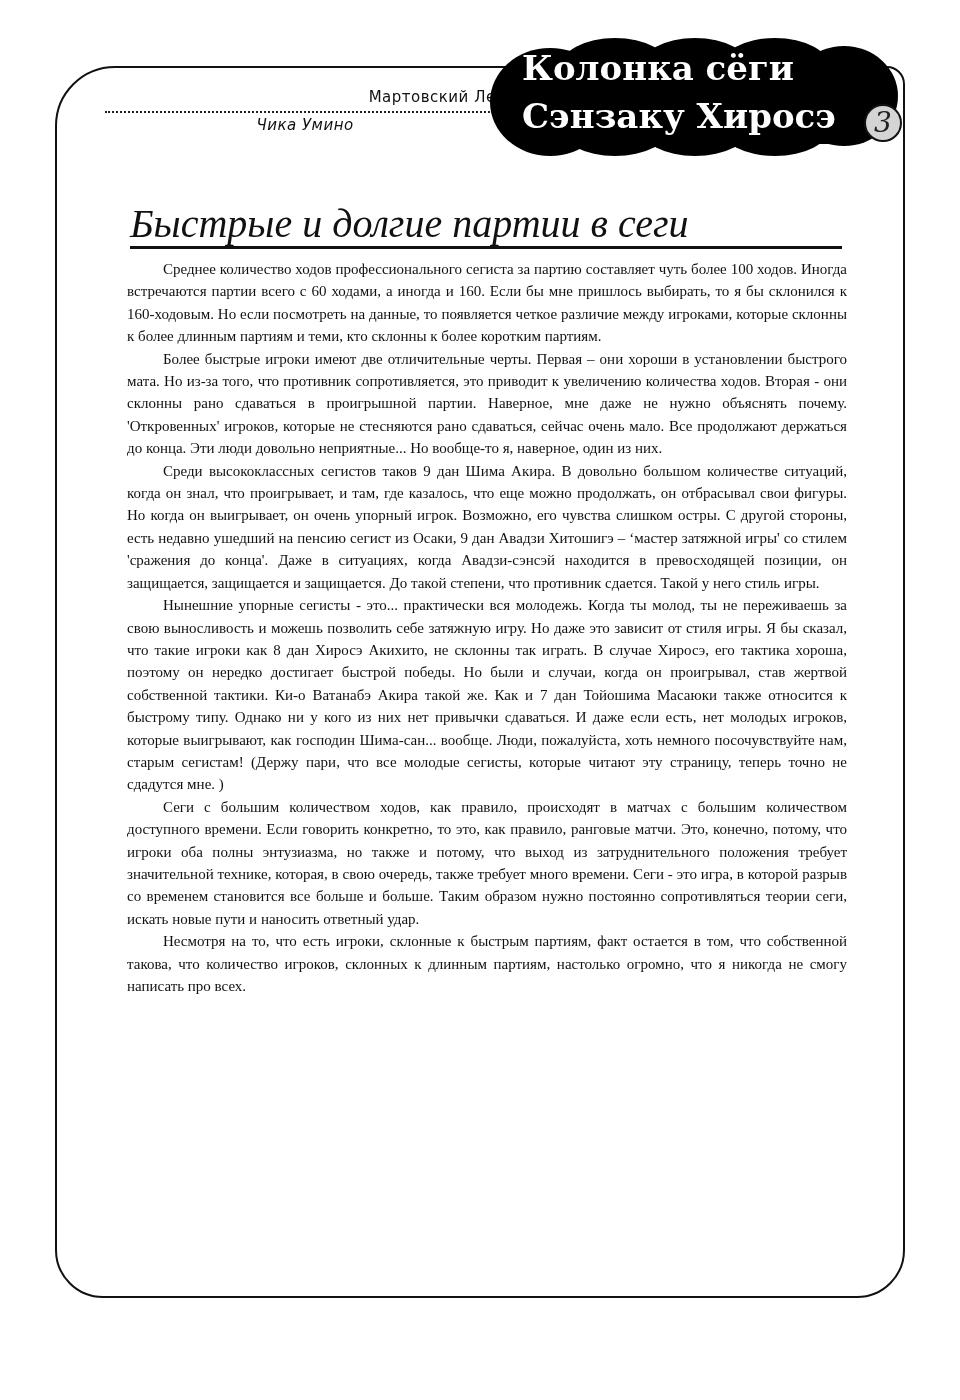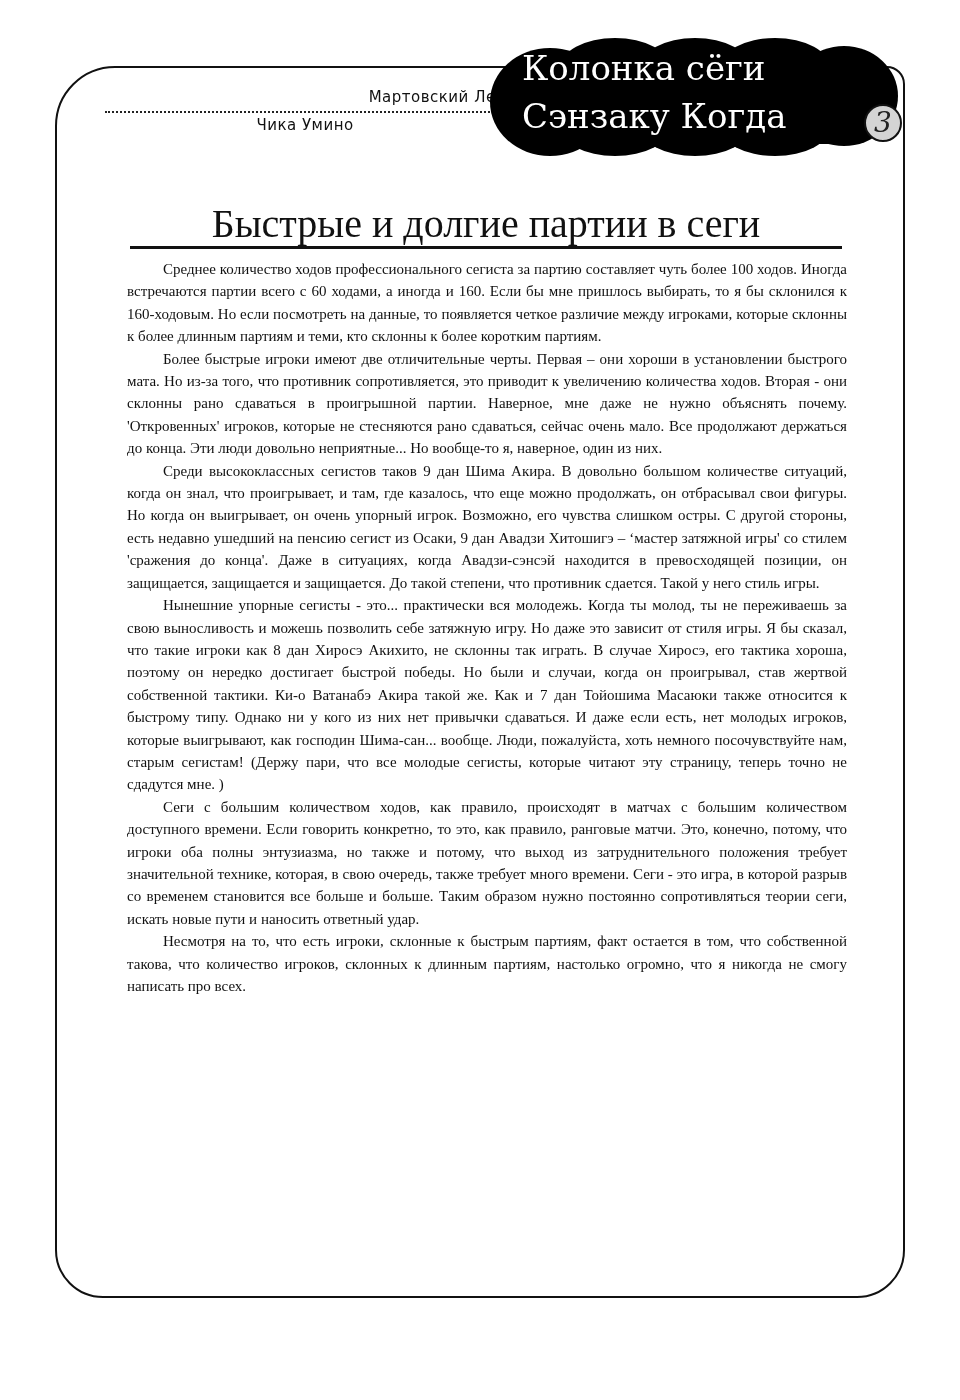--- a/index.html
+++ b/index.html
@@ -5,39 +5,39 @@
   html, body { margin: 0; padding: 0; background: #ffffff; }
   body { width: 960px; height: 1400px; position: relative; overflow: hidden; }
   .frame {
     position: absolute; left: 55px; top: 66px; width: 850px; height: 1232px;
     border: 2px solid #111; border-radius: 60px 18px 48px 48px;
     box-sizing: border-box;
   }
   .credits { position: absolute; left: 105px; top: 88px; width: 400px; }
   .credit { font-family: "DejaVu Sans", sans-serif; font-size: 15px; color: #111; text-align: center; letter-spacing: 0.5px; }
   .credit.top { padding-left: 70px; text-align: right; }
-  .credit.bottom { padding-left: 0; }
+  .credit.bottom { padding-left: 0; font-style: italic; }
   .dots { border-top: 2px dotted #222; margin: 5px 0 3px 0; }
   .badge {
-    position: absolute; left: 490px; top: 38px; width: 410px; height: 118px;
+    position: absolute; left: 490px; top: 38px; width: 410px; height: 118px; font-weight: bold;
   }
   .badge .blob { position: absolute; background: #000; border-radius: 50%; }
   .badge .t1, .badge .t2 {
     position: absolute; color: #fff; font-family: "DejaVu Serif", serif; font-size: 34px; white-space: nowrap; z-index: 2;
   }
   .badge .t1 { left: 32px; top: 10px; }
   .badge .t2 { left: 32px; top: 58px; }
   .num {
     position: absolute; left: 864px; top: 104px; width: 38px; height: 38px; border-radius: 50%;
     background: #d4d4d4; border: 2px solid #111; box-sizing: border-box; z-index: 3;
     font-family: "DejaVu Serif", serif; font-size: 28px; font-style: italic; text-align: center; line-height: 34px; color: #222;
   }
   .title {
-    position: absolute; left: 130px; top: 200px; width: 712px; text-align: center;
-    font-family: "Liberation Serif", serif; font-size: 40px; color: #111;
+    position: absolute; left: 130px; top: 200px; width: 712px; text-align: left;
+    font-family: "Liberation Serif", serif; font-size: 40px; color: #111; font-style: italic;
   }
   .title-rule { position: absolute; left: 130px; top: 246px; width: 712px; border-top: 3px solid #111; }
   .body {
     position: absolute; left: 127px; top: 258px; width: 720px;
     font-family: "Liberation Serif", serif; font-size: 15px; line-height: 22.4px; color: #111; text-align: justify;
   }
   .body p { margin: 0; text-indent: 36px; }
 </style>
 </head>
 <body>
@@ -54,21 +54,21 @@
   <div class="blob" style="left:0;top:10px;width:120px;height:108px;"></div>
   <div class="blob" style="left:70px;top:0;width:110px;height:60px;"></div>
   <div class="blob" style="left:150px;top:0;width:110px;height:60px;"></div>
   <div class="blob" style="left:230px;top:0;width:110px;height:60px;"></div>
   <div class="blob" style="left:300px;top:8px;width:108px;height:100px;"></div>
   <div class="blob" style="left:70px;top:60px;width:110px;height:58px;"></div>
   <div class="blob" style="left:150px;top:60px;width:110px;height:58px;"></div>
   <div class="blob" style="left:230px;top:60px;width:110px;height:58px;"></div>
   <div class="blob" style="left:40px;top:14px;width:340px;height:92px;border-radius:40px;"></div>
   <div class="t1">Колонка сёги</div>
-  <div class="t2">Сэнзаку Когда</div>
+  <div class="t2">Сэнзаку Хиросэ</div>
 </div>
 <div class="num">3</div>
 
 <div class="title">Быстрые и долгие партии в сеги</div>
 <div class="title-rule"></div>
 
 <div class="body">
   <p>Среднее количество ходов профессионального сегиста за партию составляет чуть более 100 ходов. Иногда встречаются партии всего с 60 ходами, а иногда и 160. Если бы мне пришлось выбирать, то я бы склонился к 160-ходовым. Но если посмотреть на данные, то появляется четкое различие между игроками, которые склонны к более длинным партиям и теми, кто склонны к более коротким партиям.</p>
   <p>Более быстрые игроки имеют две отличительные черты. Первая – они хороши в установлении быстрого мата.  Но из-за того, что противник сопротивляется, это приводит к увеличению количества ходов. Вторая - они склонны рано сдаваться в проигрышной партии. Наверное, мне даже не нужно объяснять почему. 'Откровенных' игроков, которые не стесняются рано сдаваться, сейчас очень мало. Все продолжают держаться до конца. Эти люди довольно неприятные... Но вообще-то я, наверное, один из них.</p>
   <p>Среди высококлассных сегистов таков 9 дан Шима Акира. В довольно большом количестве ситуаций, когда он знал, что проигрывает, и там, где казалось, что еще можно продолжать, он отбрасывал свои фигуры. Но когда он выигрывает, он очень упорный игрок. Возможно, его чувства слишком остры. С другой стороны, есть недавно ушедший на пенсию сегист из Осаки, 9 дан Авадзи Хитошигэ – ‘мастер затяжной игры' со стилем 'сражения до конца'. Даже в ситуациях, когда Авадзи-сэнсэй находится в превосходящей позиции, он защищается, защищается и защищается. До такой степени, что противник сдается. Такой у него стиль игры.</p>

